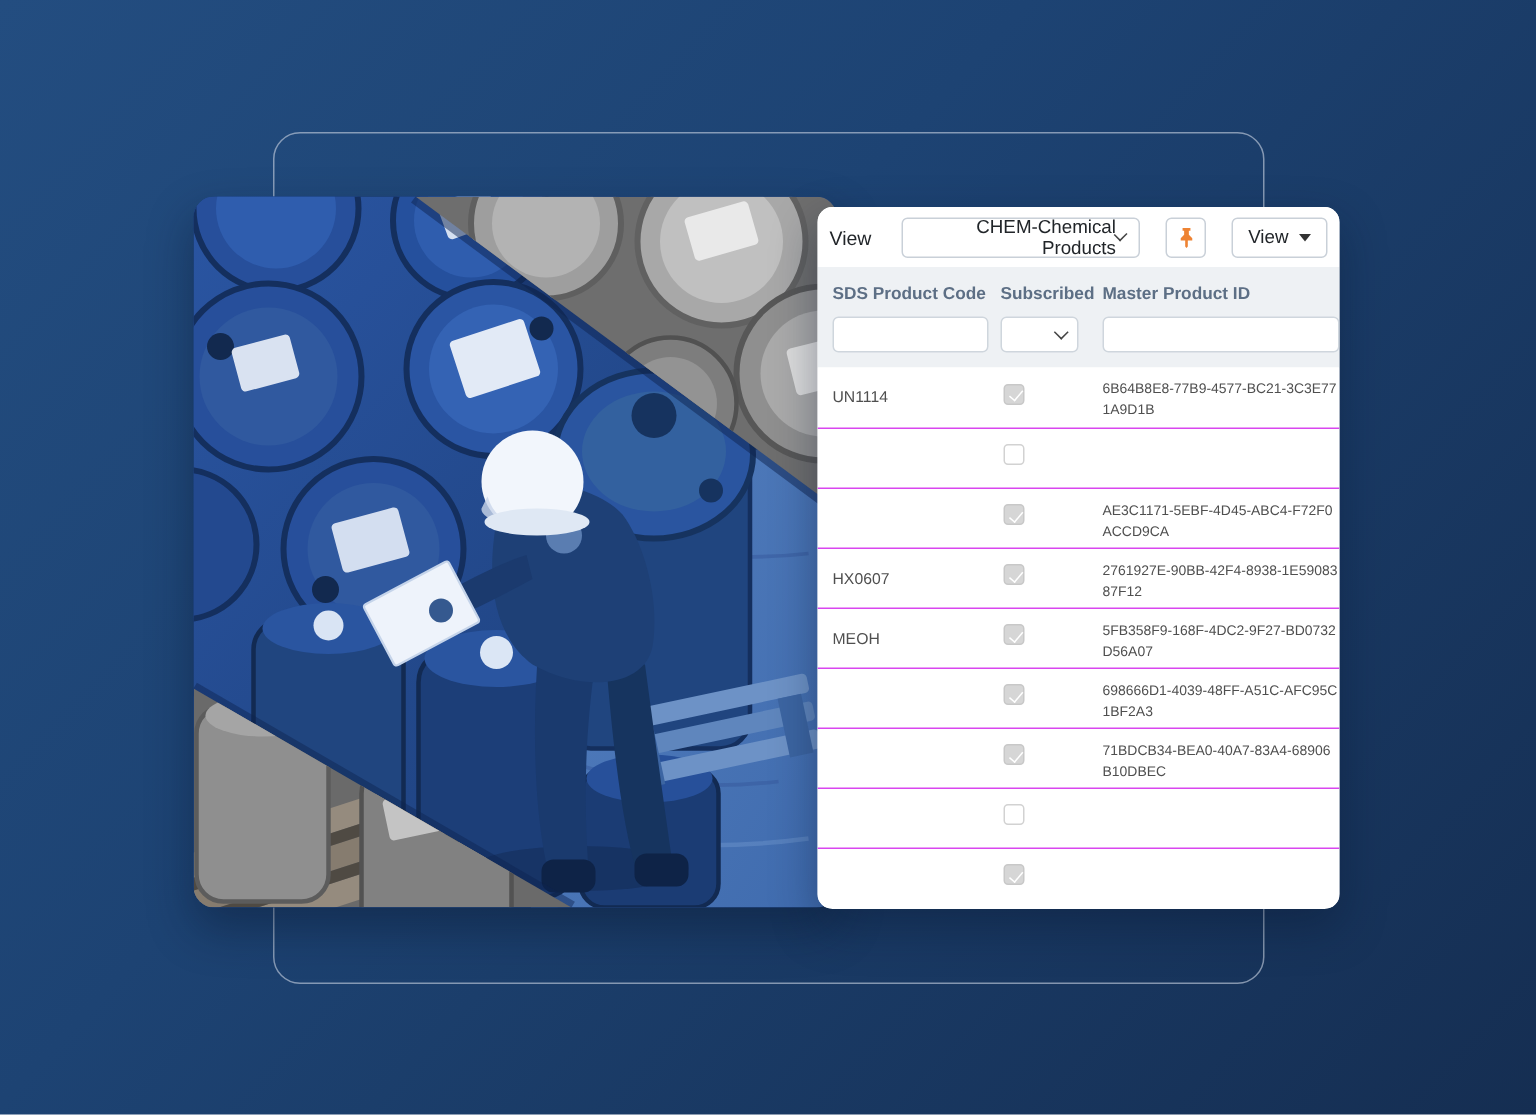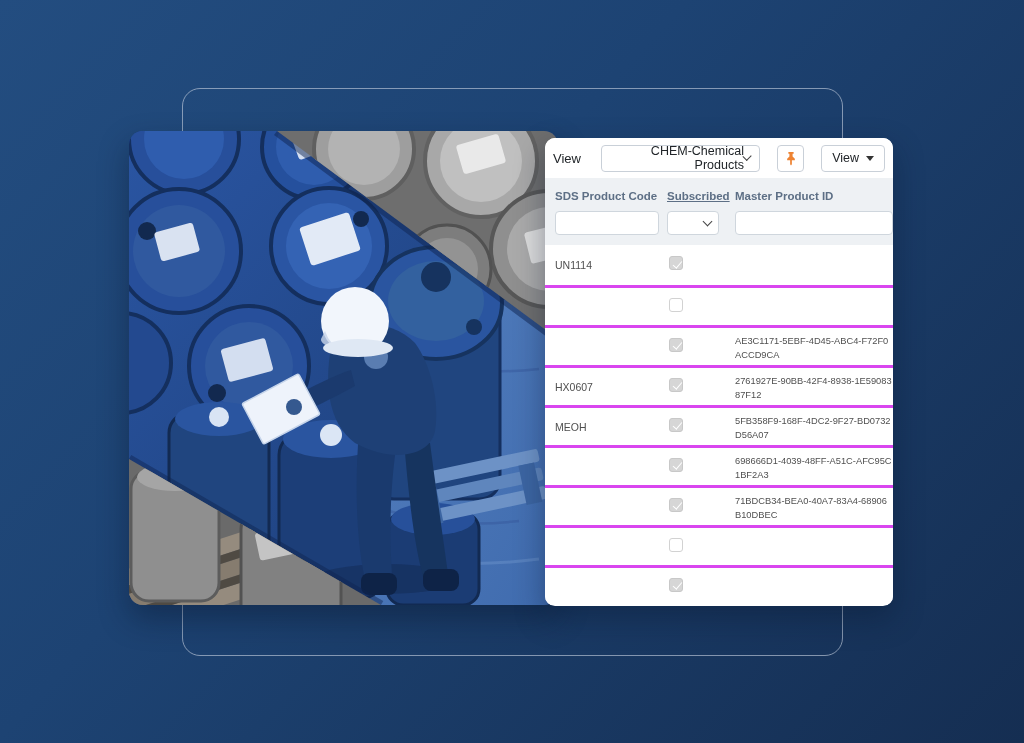--- a/index.html
+++ b/index.html
@@ -62,39 +62,39 @@
   }
   .caret { width:0; height:0; border-left:4px solid transparent;
     border-right:4px solid transparent; border-top:5px solid #333; }
 
   
   .grid-head { background:#eef1f4; padding-top:7px; flex:0 0 67px; }
   .head-row { display:flex; font-size:11.5px; font-weight:700; color:#5d6f85;
     padding:5px 0 9px;align-items:flex-end; }
   .filter-row { display:flex; padding-bottom:10px; }
   .c1 { width:122px; padding-left:10px; }
-  .c2 { width:68px;text-decoration:underline; }
+  .c2 { width:68px; }
   .c3 { flex:1; padding-right:0; }
   .filter-input {
     height:24px; border:1px solid #cfd6dd; border-radius:4px; background:#fff;
     font-family:"Liberation Sans",sans-serif; font-size:11px; color:#333;
     padding:0 6px; outline:none;
   }
   .filter-input.w1 { width:104px; }
   .filter-input.w3 { width:100%; }
   .mini-select {
     width:52px; height:24px; border:1px solid #cfd6dd; border-radius:4px;
     background:#fff; display:flex; align-items:center; justify-content:flex-end;
     padding:0 7px; cursor:pointer;
   }
 
   
   .tbody { flex:1; display:flex; flex-direction:column; }
   .tr { display:flex; align-items:center; height:40px; flex:0 0 40px; background:#fff; }
-  .tr + .tr { border-top:3px solid #d946ef; }
+  .tr + .tr { border-top:1px solid #d946ef; }
   .td-code { font-size:10.5px; color:#4f4f4f; }
   .td-id {
     font-size:9.3px; color:#4f4f4f; line-height:14px;
     word-break:break-all; padding-top:2px;
   }
   .checkbox {
     width:14px; height:14px; border:1px solid #d2d2d2; border-radius:3px;
     background:#fff; position:relative; display:inline-block; margin-left:2px;
     cursor:pointer;
   }
@@ -270,20 +270,21 @@
         <input class="filter-input w3" value="" style="">
       </div>
     </div>
   </div>
 
   <div class="tbody">
 
     <div class="tr">
       <div class="c1 td-code">UN1114</div>
       <div class="c2"><span class="checkbox checked"></span></div>
+      <div class="c3 td-id">6B64B8E8-77B9-4577-BC21-3C3E771A9D1B</div>
     </div>
 
     <div class="tr">
       <div class="c1 td-code"></div>
       <div class="c2"><span class="checkbox"></span></div>
       <div class="c3 td-id"></div>
     </div>
 
     <div class="tr">
       <div class="c1 td-code"></div>

